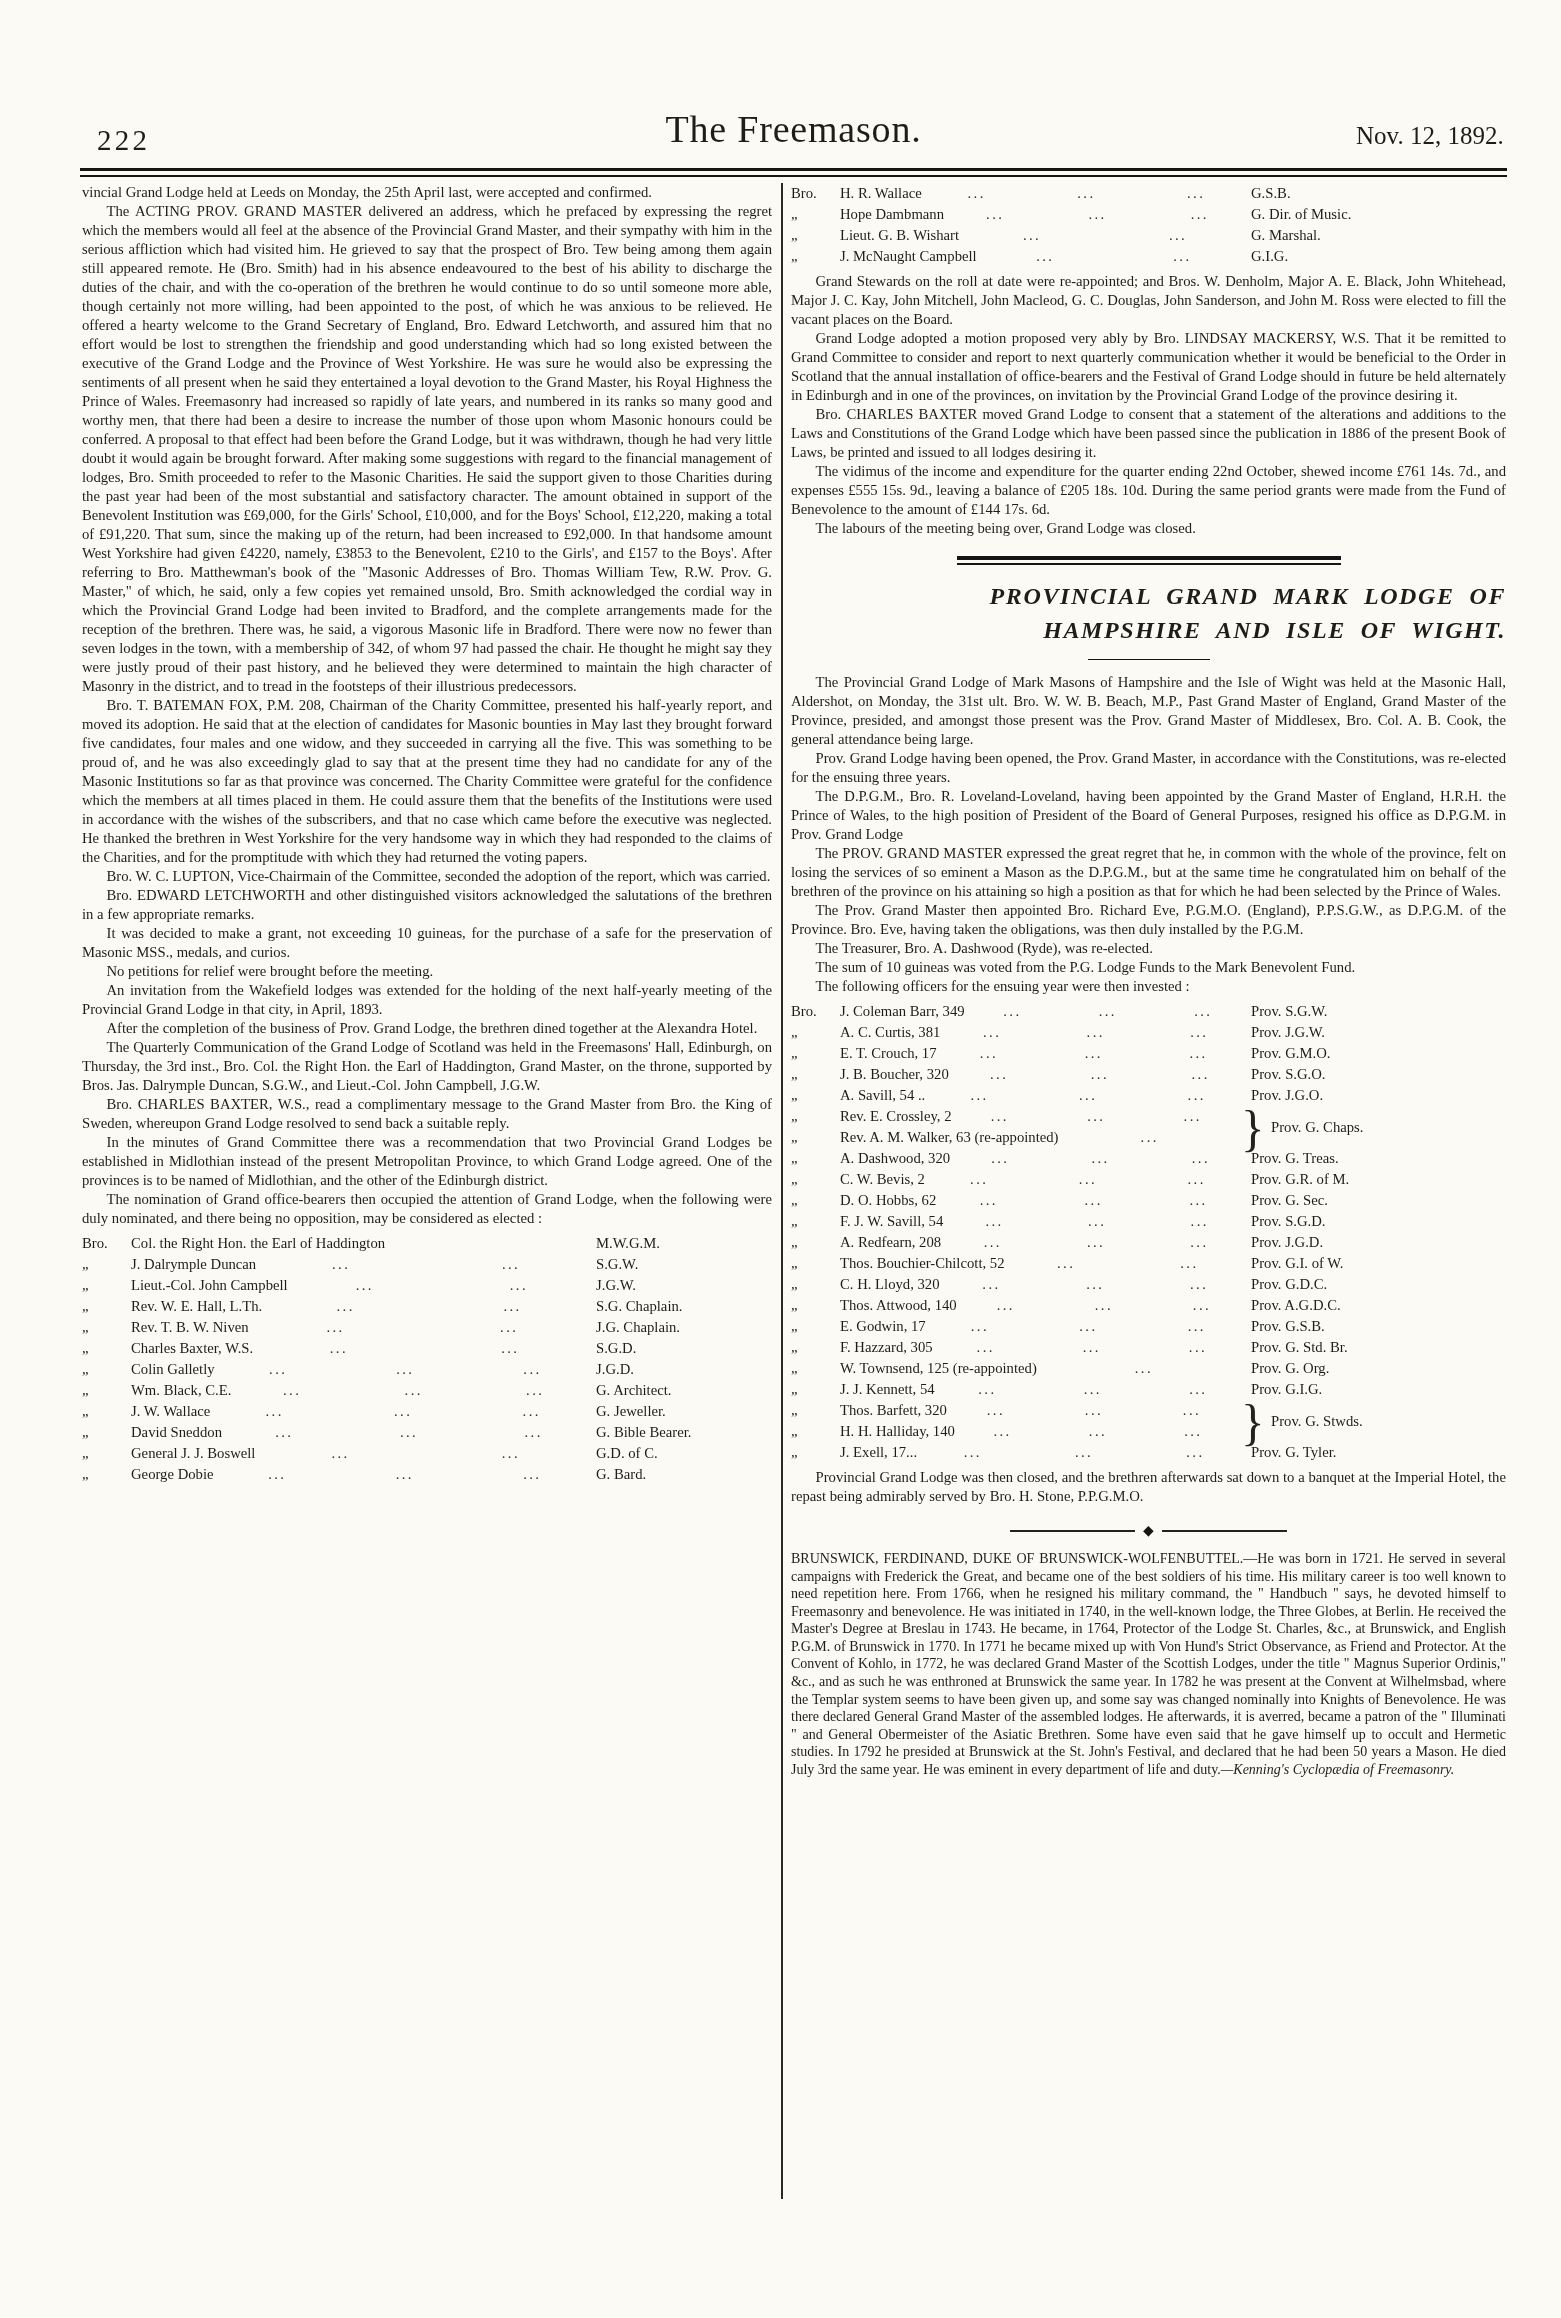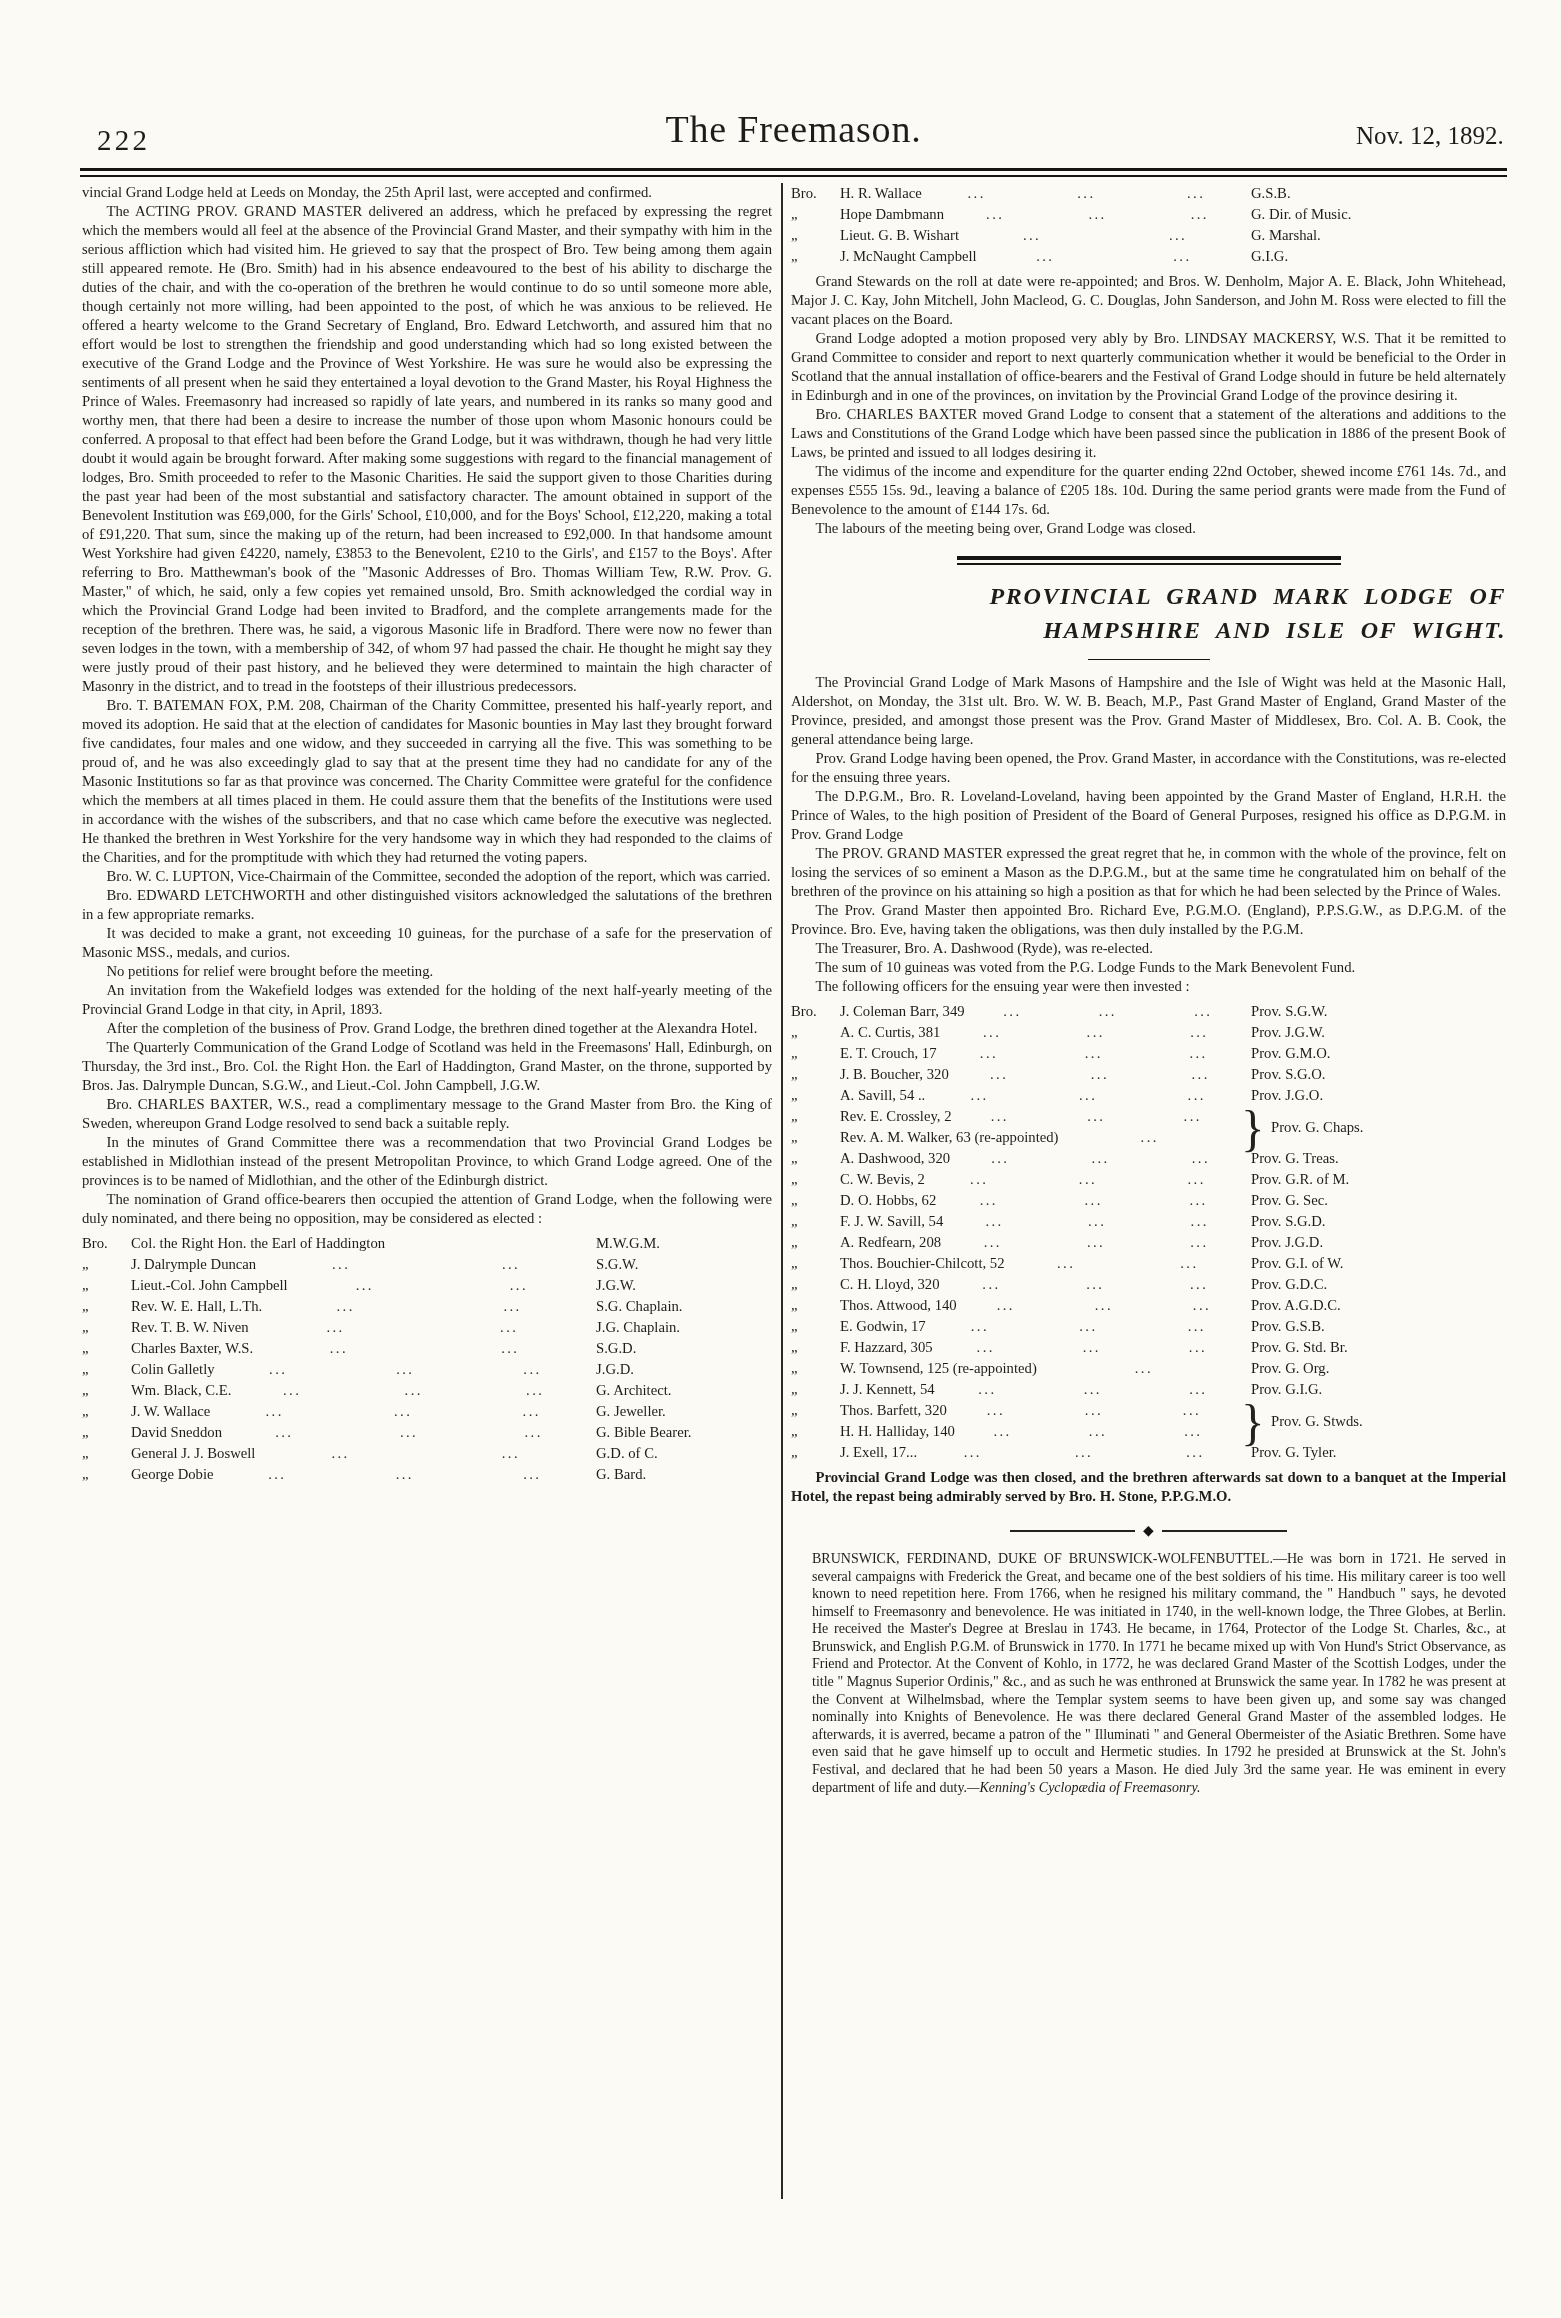--- a/index.html
+++ b/index.html
@@ -44,23 +44,23 @@
   #rightcol .orow .office{width:255px;flex:none;}
   .ogroup{display:flex;align-items:center;text-align:left;}
   .ogroup .grows{flex:1;min-width:0;}
   .ogroup .brace{flex:none;font-size:49px;font-weight:normal;line-height:41px;margin:0 6.5px 0 0;transform:scaleY(1.05);color:#23221f;}
   .ogroup .office{flex:none;width:235px;}
 
   
   .ornament{display:flex;align-items:center;width:277px;margin:21px auto 14.7px;}
   .ornament .ln{flex:1;height:1.3px;background:#23221f;}
   .ornament .dm{flex:none;padding:0 8.2px;font-size:14px;line-height:8.2px;color:#161513;}
-  .footnote{font-size:14px;line-height:17.6px;margin-left:21px;}
+  .footnote{font-size:14px;line-height:17.6px;}
   .footnote .src{font-style:italic;}
-  .closing{margin-top:4px;font-weight:bold;}
+  .closing{margin-top:4px;}
 </style>
 </head>
 <body style="background: rgb(251, 250, 245); color: rgb(30, 29, 27);">
 
 <div class="masthead-wrap">
   <div class="page-number">222</div>
   <div class="masthead-title">The Freemason.</div>
   <div class="issue-date">Nov. 12, 1892.</div>
 </div>
 <div class="header-rule-a"></div>

